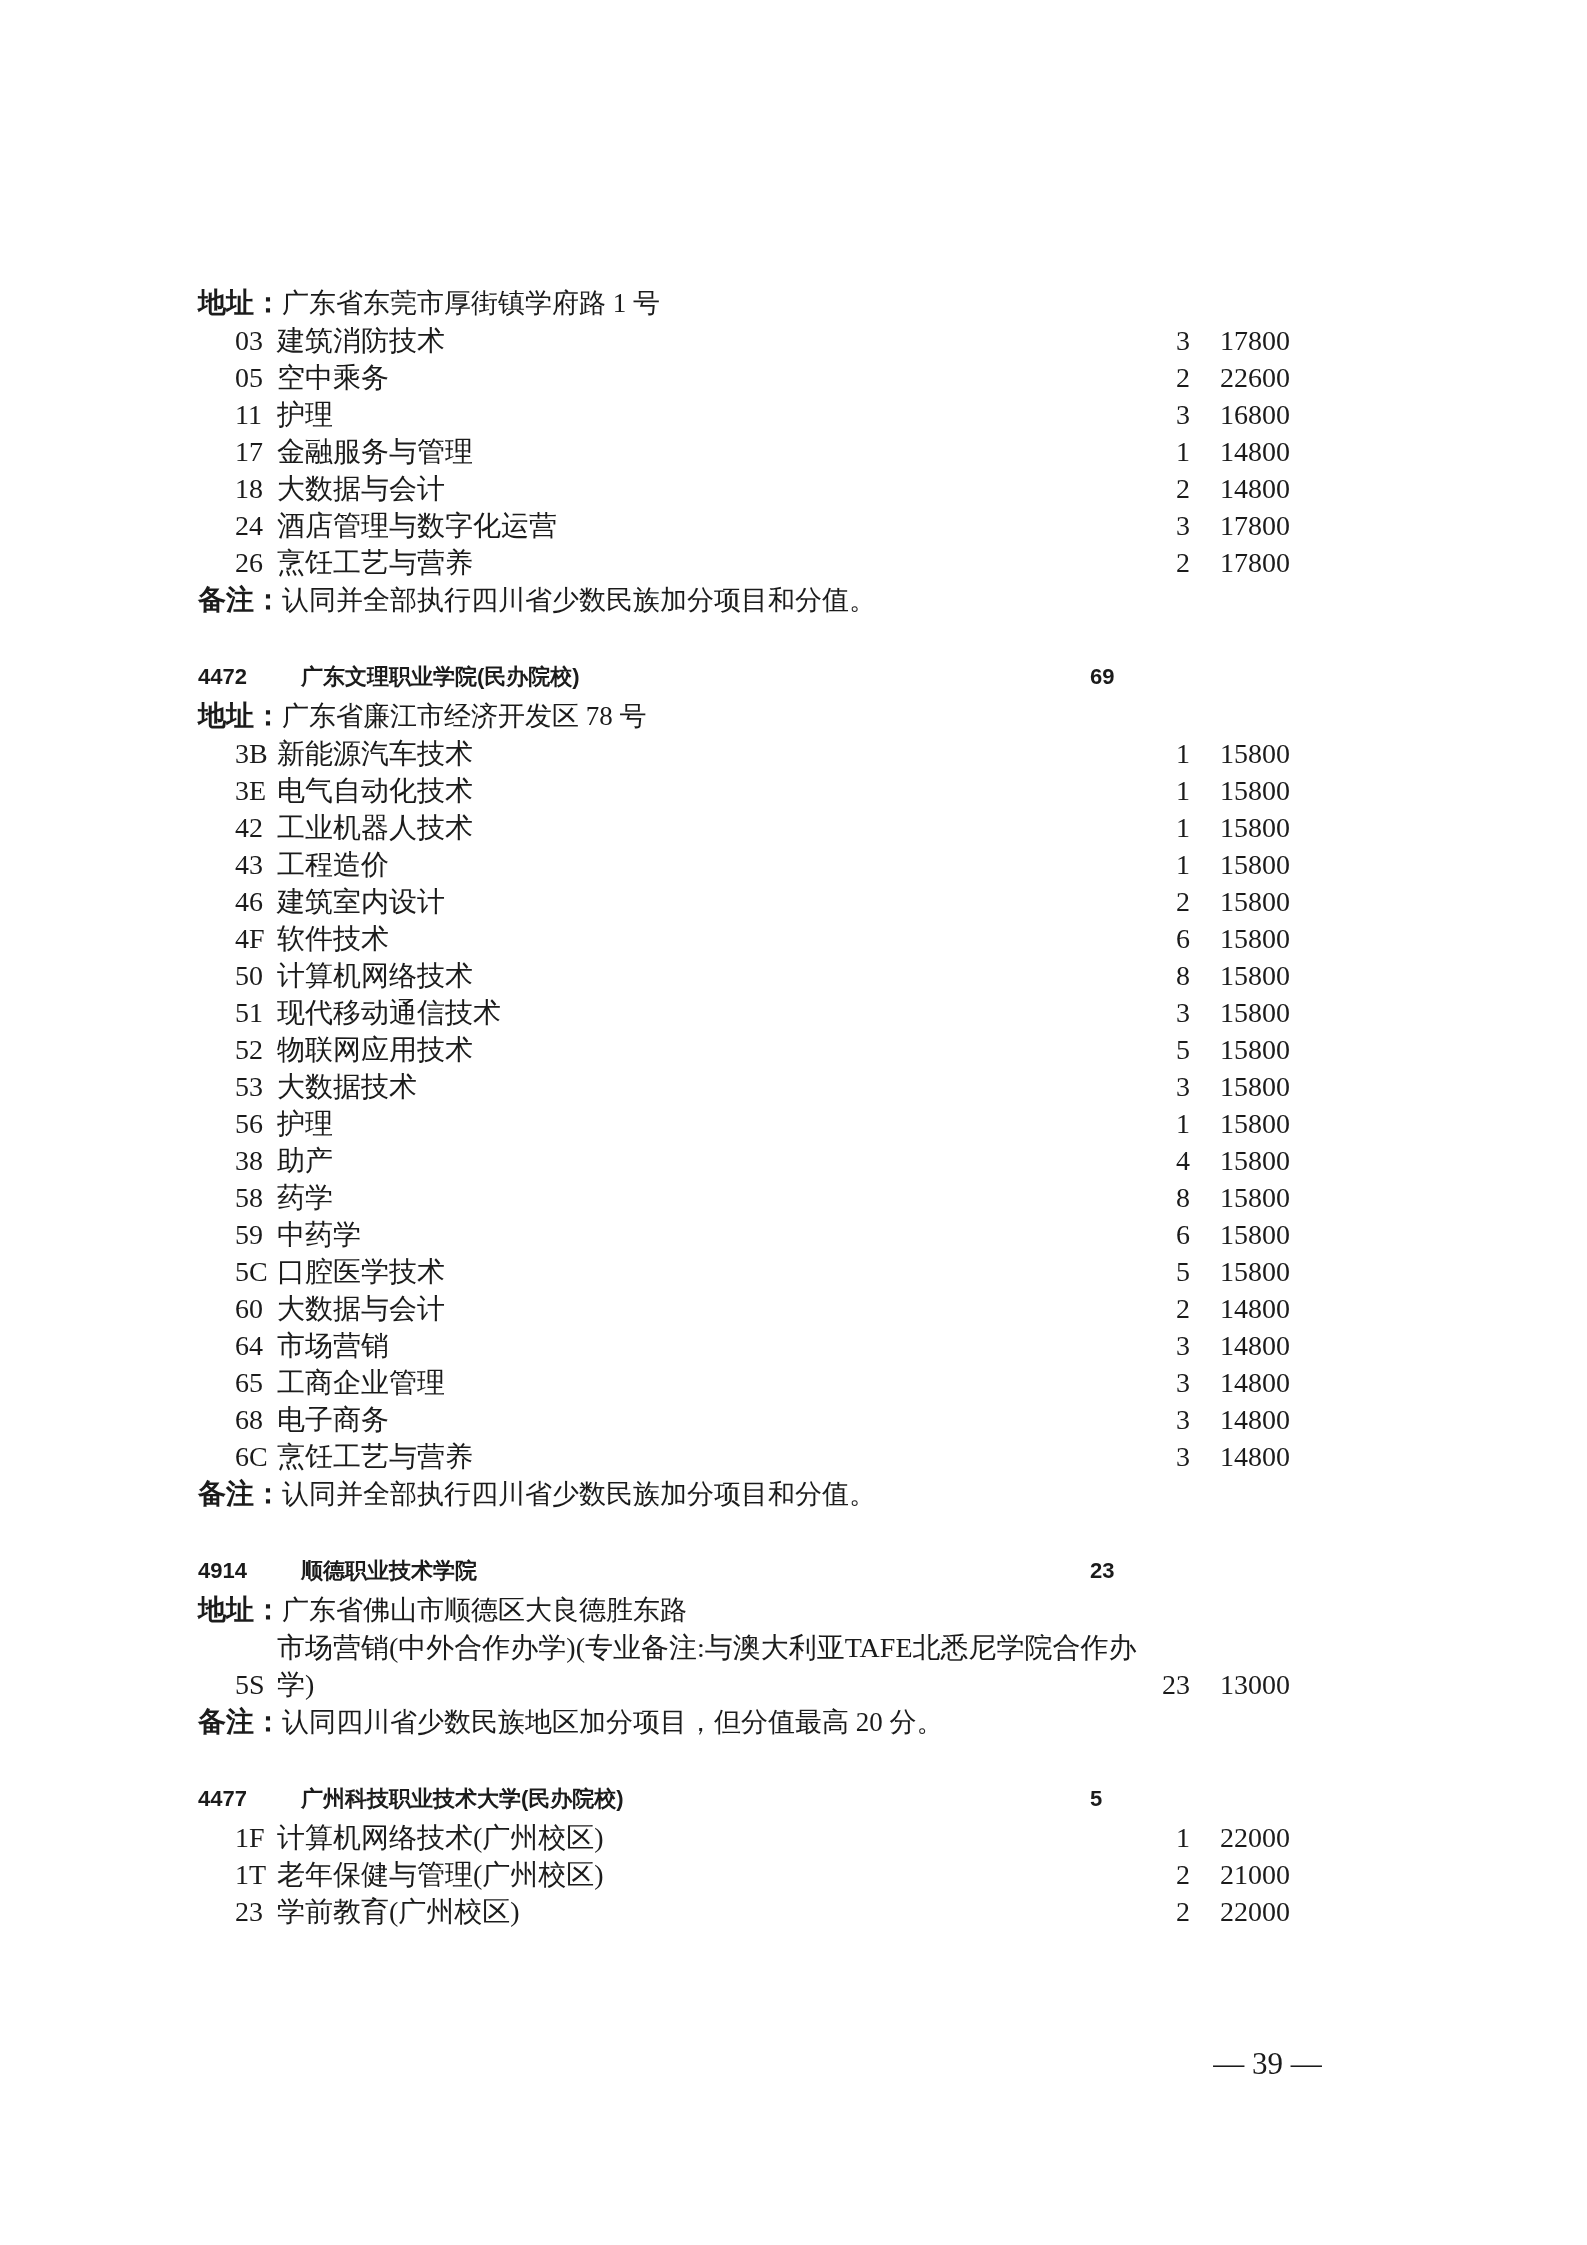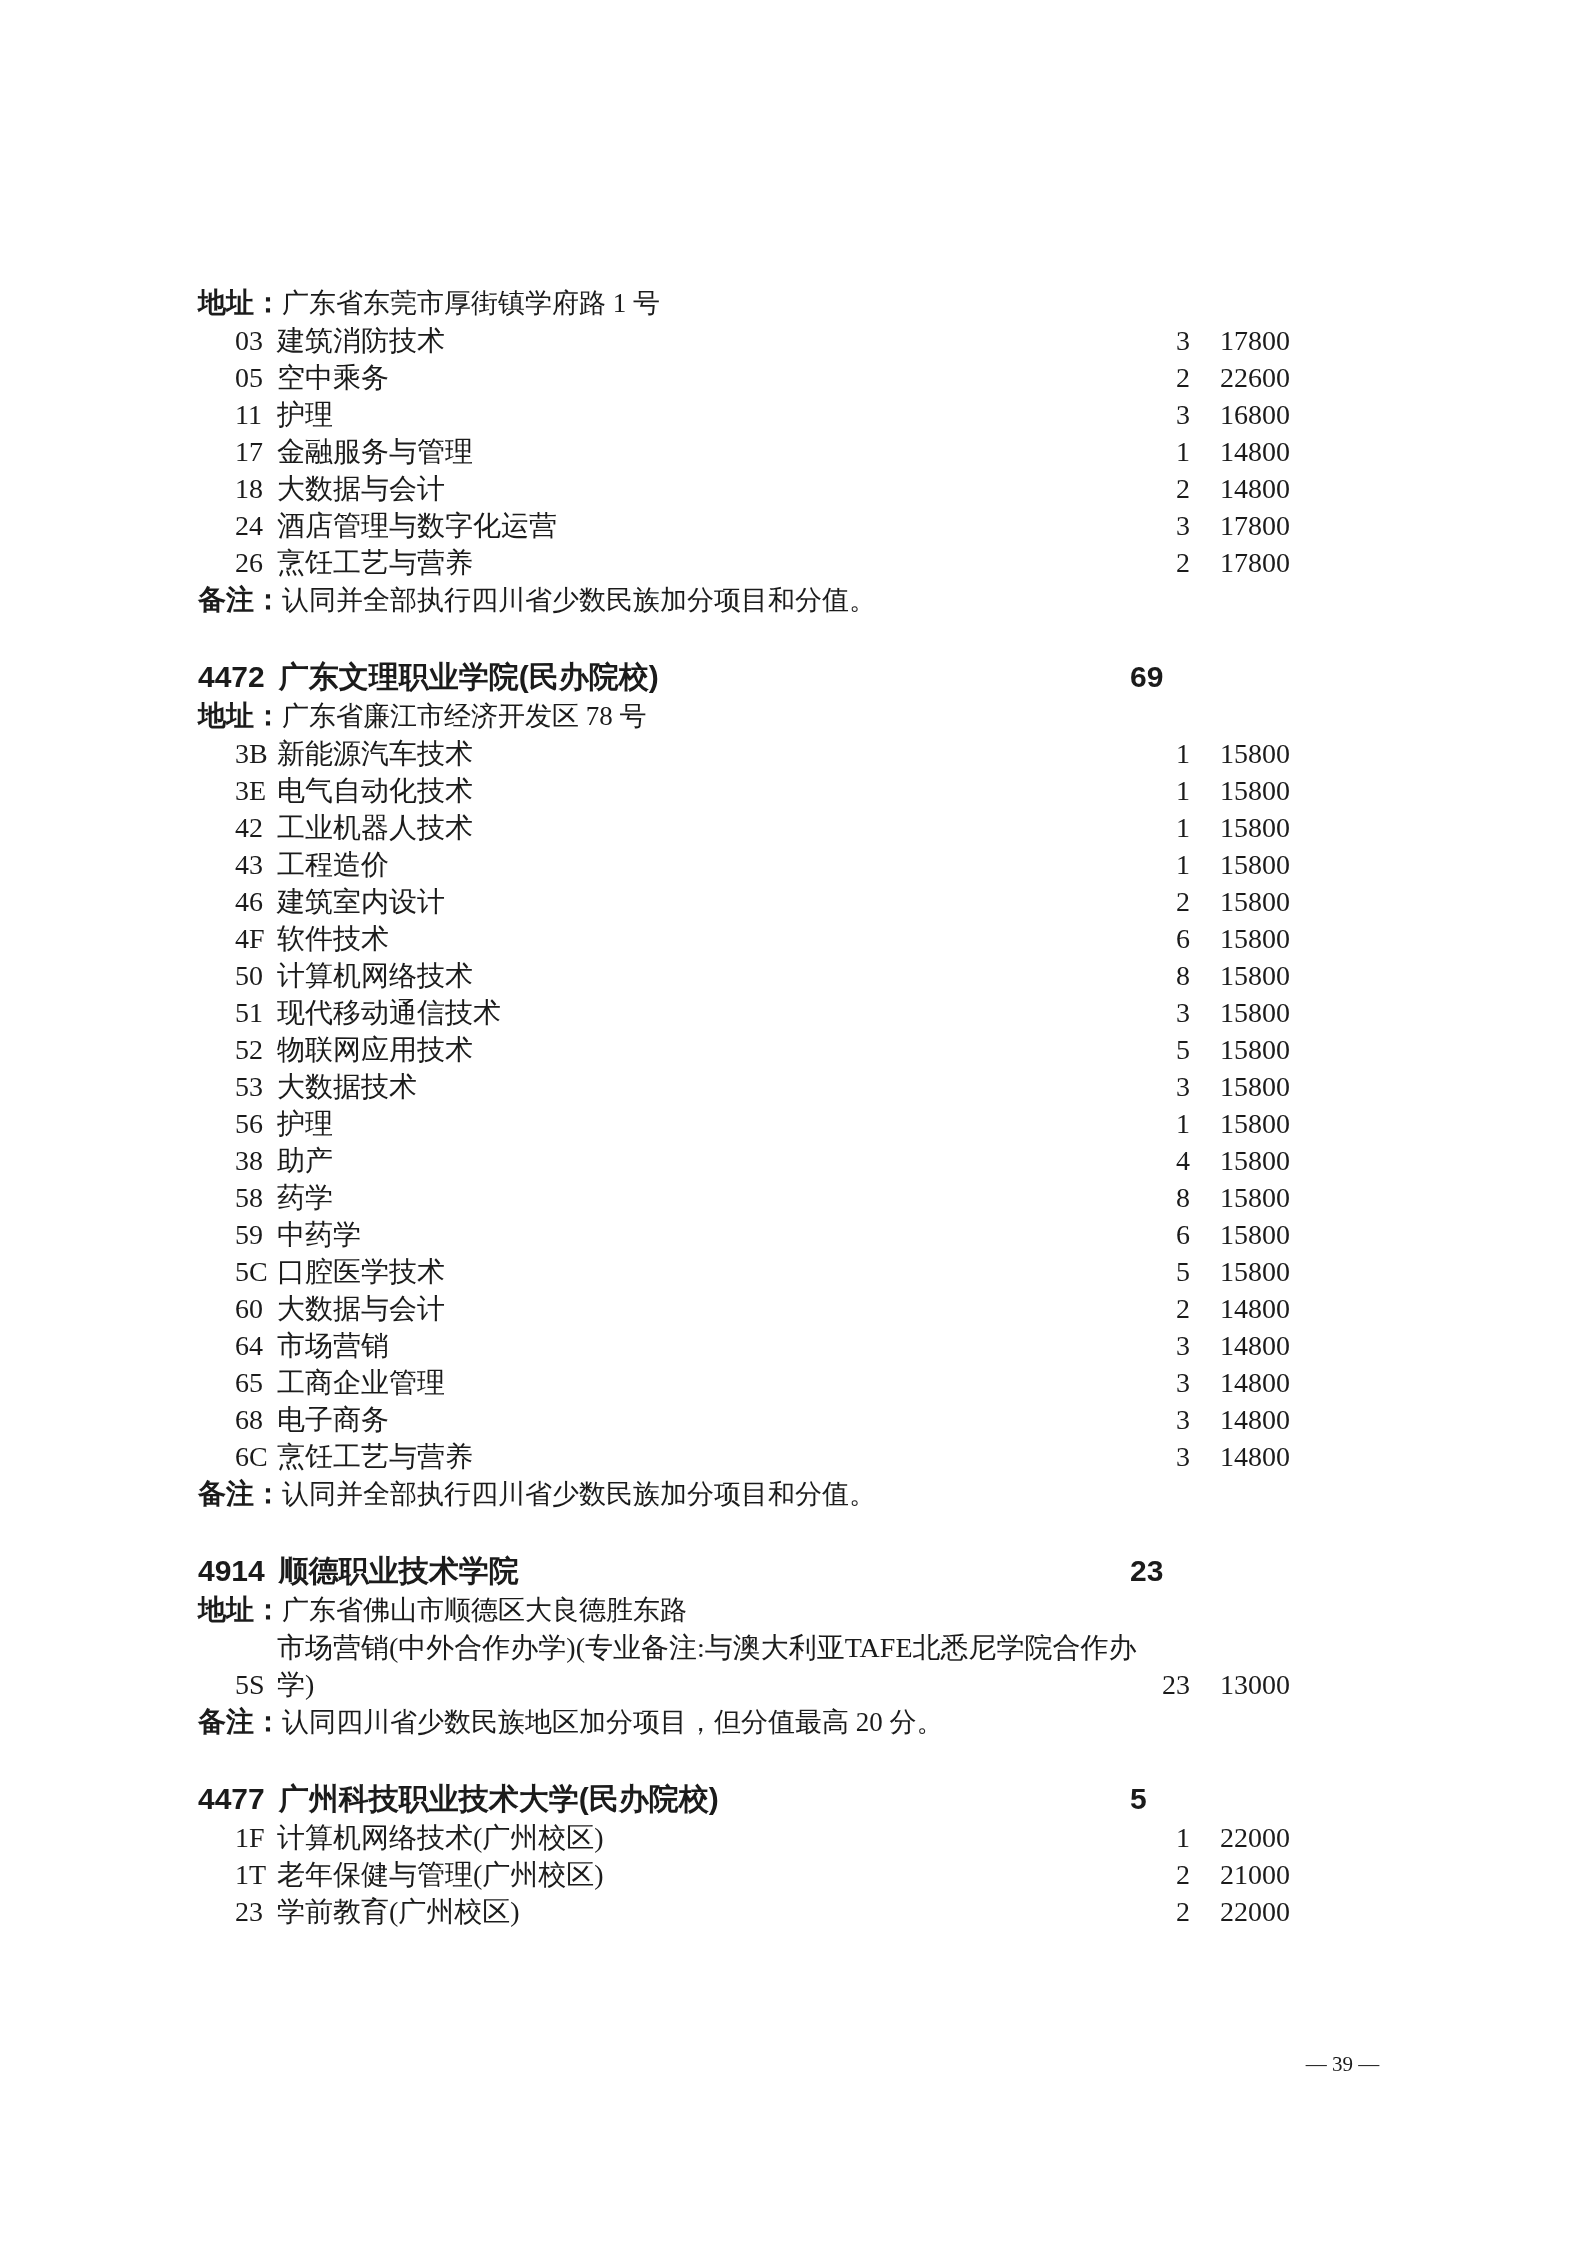--- a/index.html
+++ b/index.html
@@ -22,23 +22,24 @@
     width: 1092px;
   }
   .section { margin-top: 37px; }
   .section.first { margin-top: 0; }
 
   .sec-header {
     display: flex;
     align-items: baseline;
     font-family: "Liberation Sans", "DejaVu Sans", sans-serif;
     font-weight: bold;
-    font-size: 30px;
+    font-size: 22px;
     line-height: 41px;
     white-space: nowrap;
+    gap: 40px;
   }
   .sec-header .sh-code { margin-right: 14px; }
   .sec-header .sh-name { flex: 1; }
   .sec-header .sh-total { width: 60px; text-align: left; }
   .sec-header .sh-feespace { width: 100px; }
 
   .addr-line, .note-line {
     font-size: 28px;
     line-height: 37px;
   }
@@ -72,24 +73,24 @@
   }
   .p-fee {
     width: 100px;
     flex: none;
     text-align: right;
   }
 
   .page-footer {
     position: absolute;
     top: 2044px;
-    left: 1240px;
+    left: 1165px;
     width: 205px;
     text-align: center;
-    font-size: 21px;
+    font-size: 31px;
     line-height: 40px;
     white-space: nowrap;
   }
 </style>
 </head>
 <body>
 
 <div class="content">
   <div class="section first">
 

